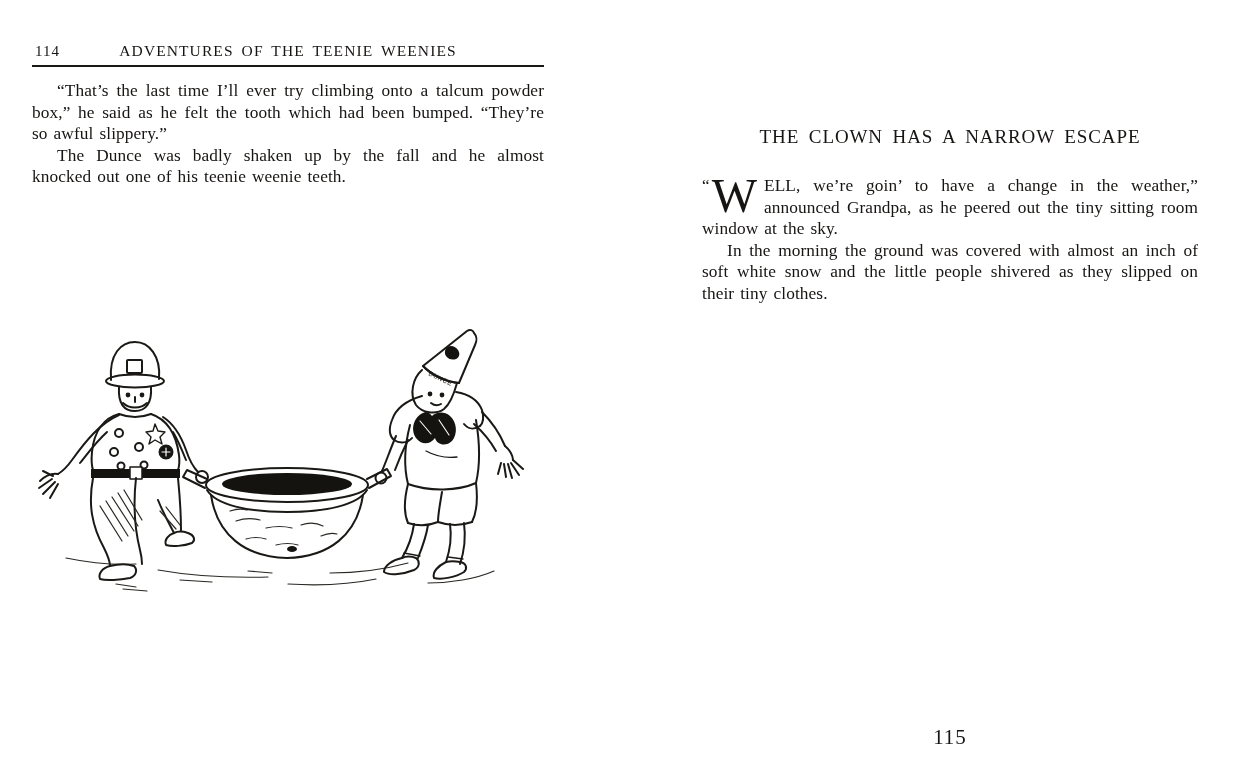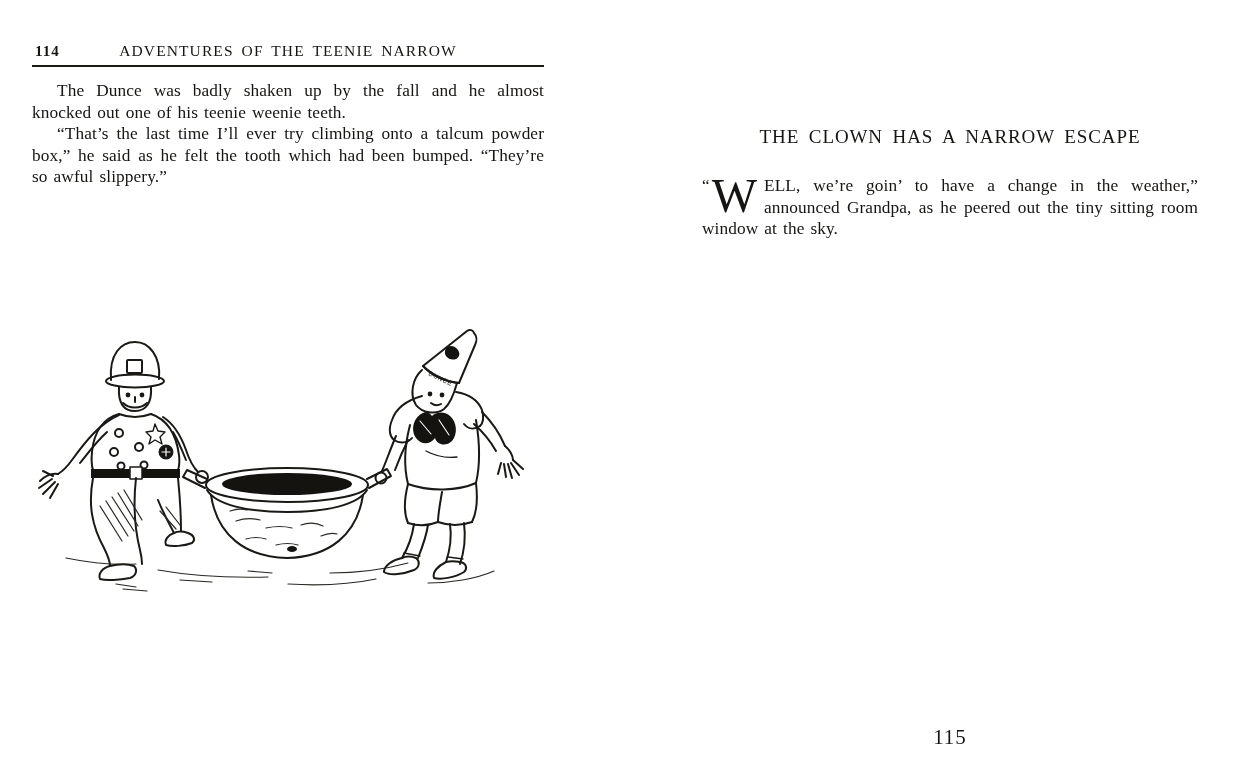--- a/index.html
+++ b/index.html
@@ -21,21 +21,21 @@
     position:relative;
     text-align:center;
     font-size:15.5px;
     letter-spacing:1.1px;
     word-spacing:3px;
     padding-bottom:5px;
     border-bottom:2.5px solid #1b1916;
   }
   .running-header .pagenum{
     position:absolute;left:3px;top:1px;
-    letter-spacing:1px;font-size:15px;font-weight:bold;
+    letter-spacing:1px;font-size:15px;
   }
   .body-copy{
     margin-top:13px;
     font-size:17.3px;
     line-height:21.55px;
     text-align:justify;
     word-spacing:1.6px;
     letter-spacing:0.1px;
   }
   .body-copy p{margin:0;text-indent:1.45em;}
@@ -79,25 +79,25 @@
   .ink-fill{fill:#15130f;stroke:none;}
 </style>
 </head>
 <body>
 
 <div class="stage">
 
   <div class="page-left">
     <div class="running-header">
       <span class="pagenum">114</span>
-      <span>ADVENTURES OF THE TEENIE NARROW</span>
+      <span>ADVENTURES OF THE TEENIE WEENIES</span>
     </div>
     <div class="body-copy">
+      <p>“That’s the last time I’ll ever try climbing onto a talcum powder box,” he said as he felt the tooth which had been bumped. “They’re so awful slippery.”</p>
       <p>The Dunce was badly shaken up by the fall and he almost knocked out one of his teenie weenie teeth.</p>
-      <p>“That’s the last time I’ll ever try climbing onto a talcum powder box,” he said as he felt the tooth which had been bumped. “They’re so awful slippery.”</p>
     </div>
   </div>
 
   <div class="illo">
     <svg viewBox="0 0 507 292" xmlns="http://www.w3.org/2000/svg">
 
       <g class="ink-thin">
         <path d="M36,238 C60,243 86,245 106,244"></path>
         <path d="M128,250 C162,256 202,258 238,257"></path>
         <path d="M150,260 l32,2"></path>
@@ -235,18 +235,19 @@
 
   <div class="page-right">
     <h2 class="chapter-title">THE CLOWN HAS A NARROW ESCAPE</h2>
     <div class="body-copy">
       <p class="first">
         <span class="dcwrap">
             <span class="dcq">“</span>
             <span class="dcl">W</span>
           </span><span>ELL, we’re goin’ to have a change in the weather,” announced Grandpa, as he peered out the tiny sitting room window at the sky.</span>
       </p>
+      <p>In the morning the ground was covered with almost an inch of soft white snow and the little people shivered as they slipped on their tiny clothes.</p>
     </div>
   </div>
 
   <div class="folio-bottom">115</div>
 
 </div>
 
 </body></html>

